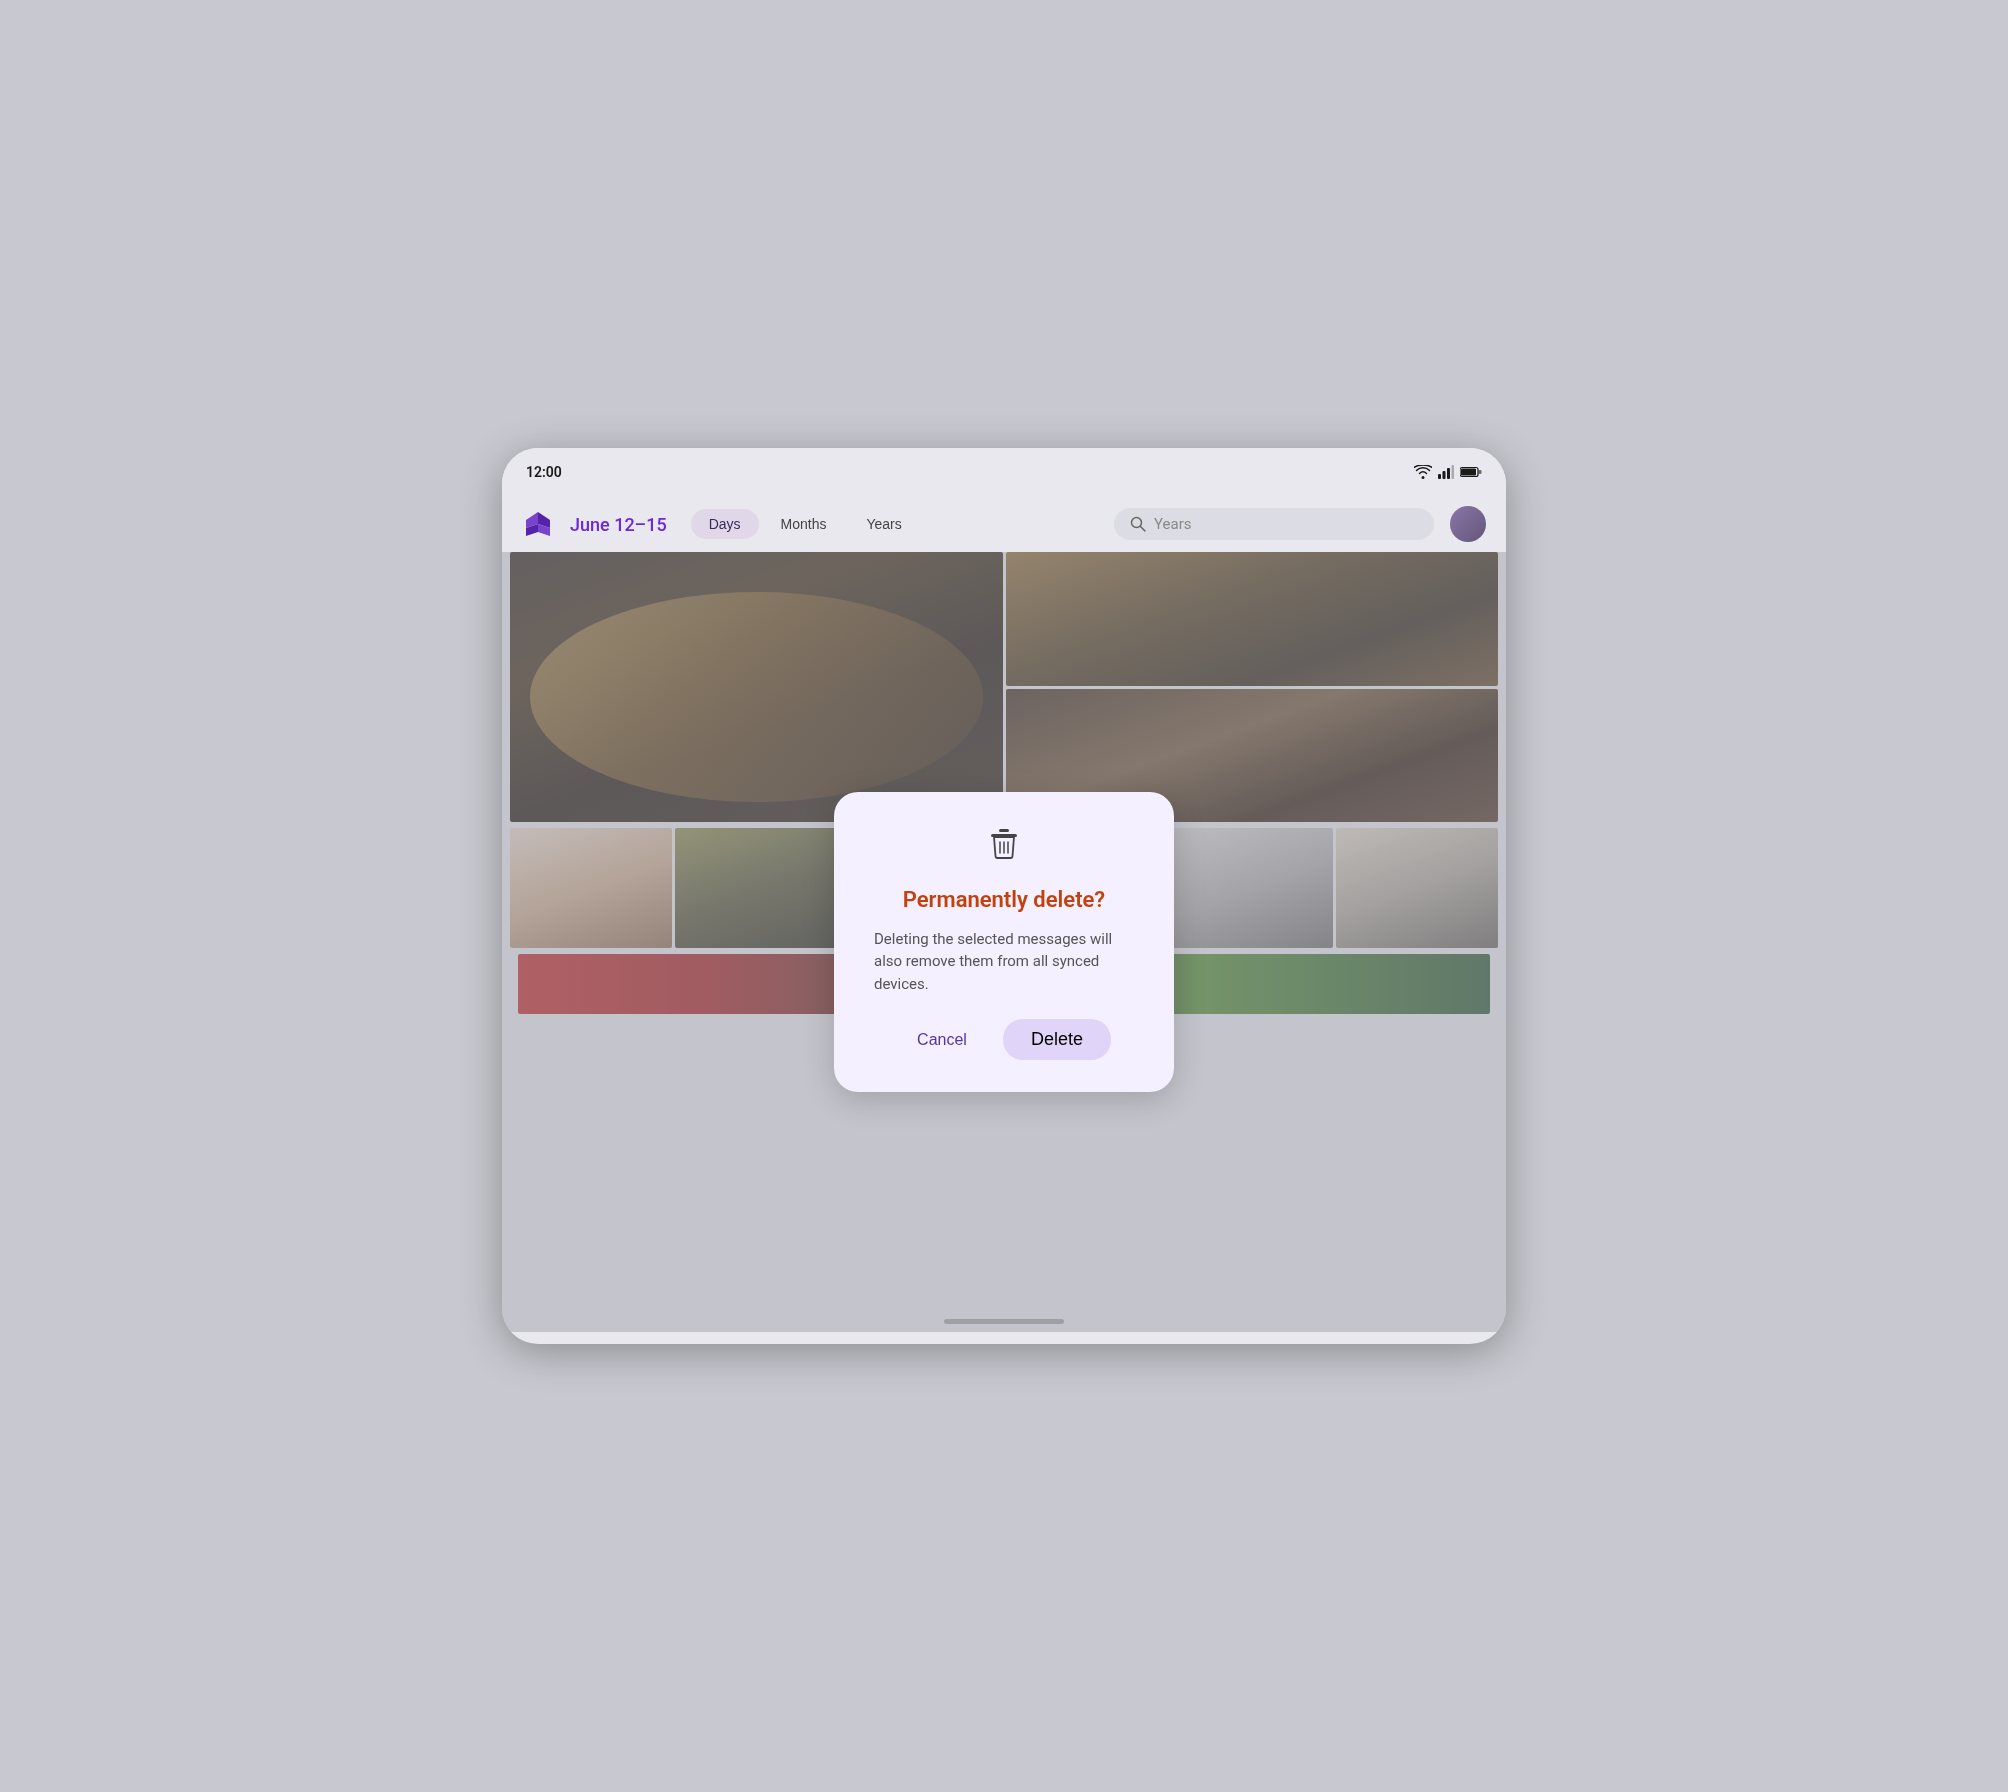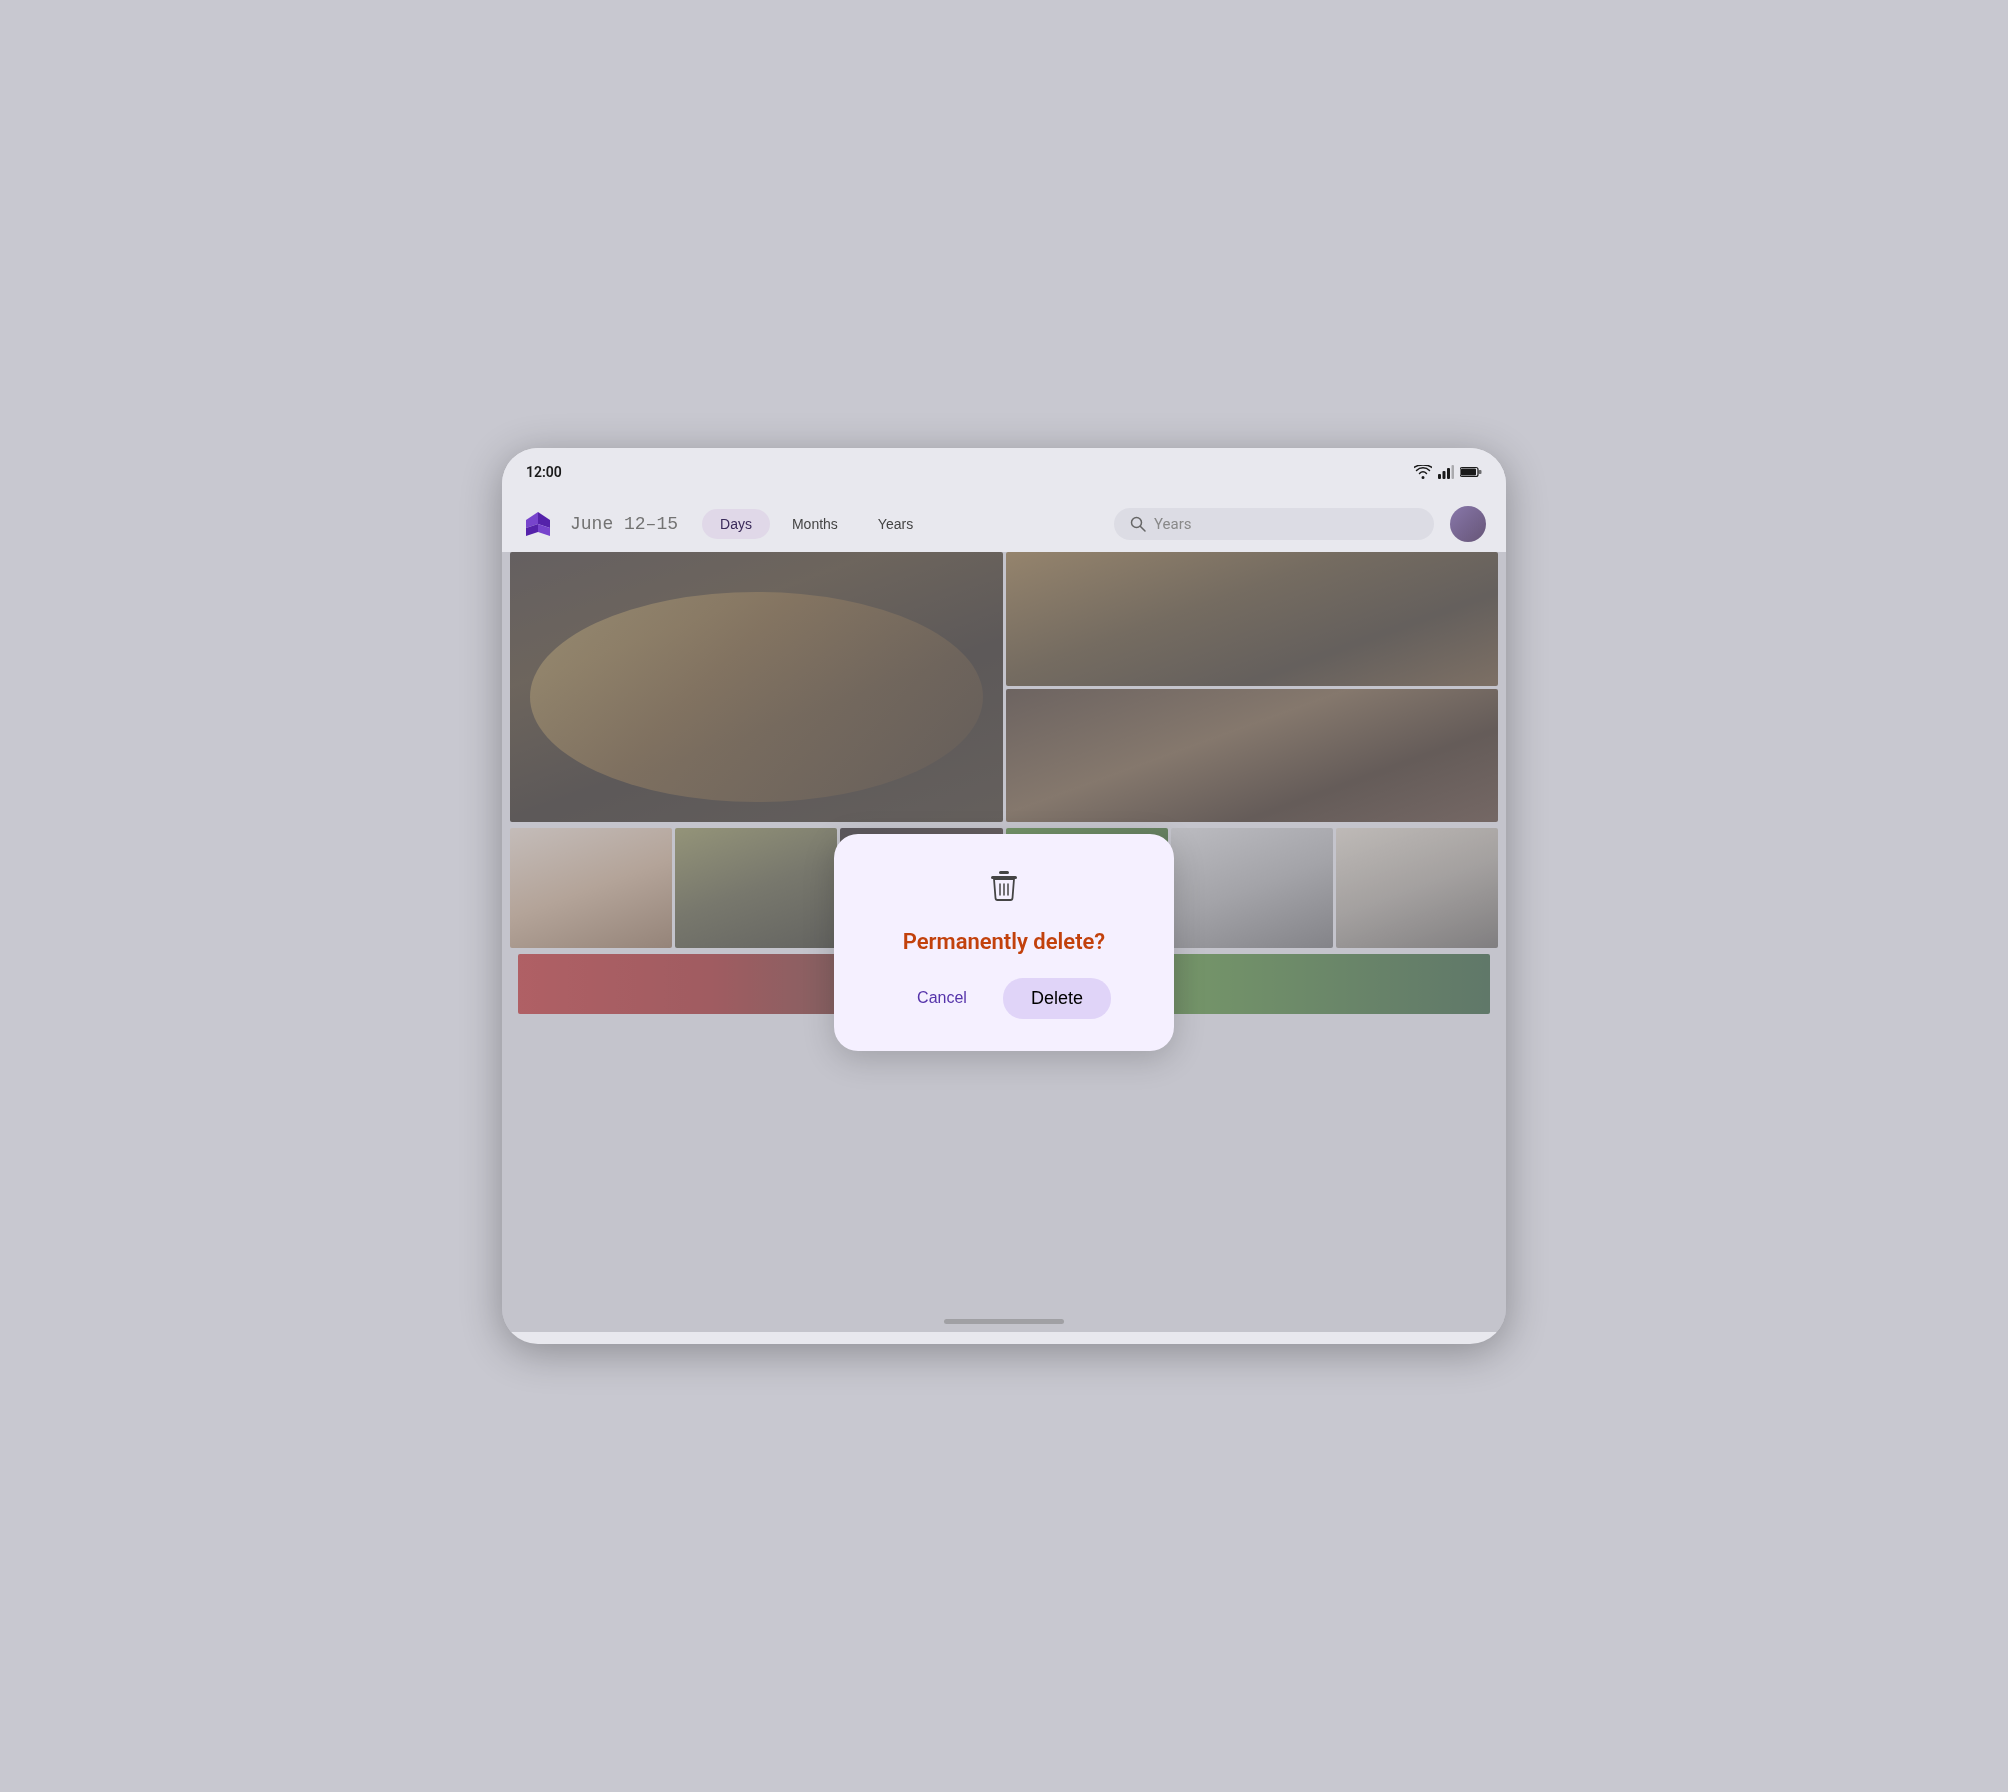--- a/index.html
+++ b/index.html
@@ -57,24 +57,23 @@
 
     .app-logo {
       width: 32px;
       height: 32px;
       flex-shrink: 0;
     }
 
     .date-range {
       font-size: 18px;
       font-weight: 500;
-      color: #737373;
+      color: #6d28d9;
       margin-right: 8px;
       white-space: nowrap;
-      font-family: Liberation Mono, monospace;
     }
 
     .tab-group {
       display: flex;
       gap: 4px;
     }
 
     .tab-btn {
       padding: 7px 18px;
       border-radius: 20px;
@@ -386,20 +385,21 @@
             <rect x="9" y="1" width="10" height="3" rx="1.5" fill="#444"></rect>
             <path d="M4 9 L5.5 28 Q5.6 30 7.5 30 H20.5 Q22.4 30 22.5 28 L24 9 Z" stroke="#444" stroke-width="1.8" fill="none"></path>
             <line x1="10" y1="14" x2="10" y2="25" stroke="#444" stroke-width="1.5" stroke-linecap="round"></line>
             <line x1="14" y1="14" x2="14" y2="25" stroke="#444" stroke-width="1.5" stroke-linecap="round"></line>
             <line x1="18" y1="14" x2="18" y2="25" stroke="#444" stroke-width="1.5" stroke-linecap="round"></line>
           </svg>
         </div>
 
         <div class="dialog-title">Permanently delete?</div>
 
+        <div class="dialog-message">Deleting the selected messages will also remove them from all synced devices.</div>
 
         <div class="dialog-actions">
           <button class="btn-cancel">Cancel</button>
           <button class="btn-delete">Delete</button>
         </div>
       </div>
     </div>
 
     <div class="home-indicator"></div>
   </div>

